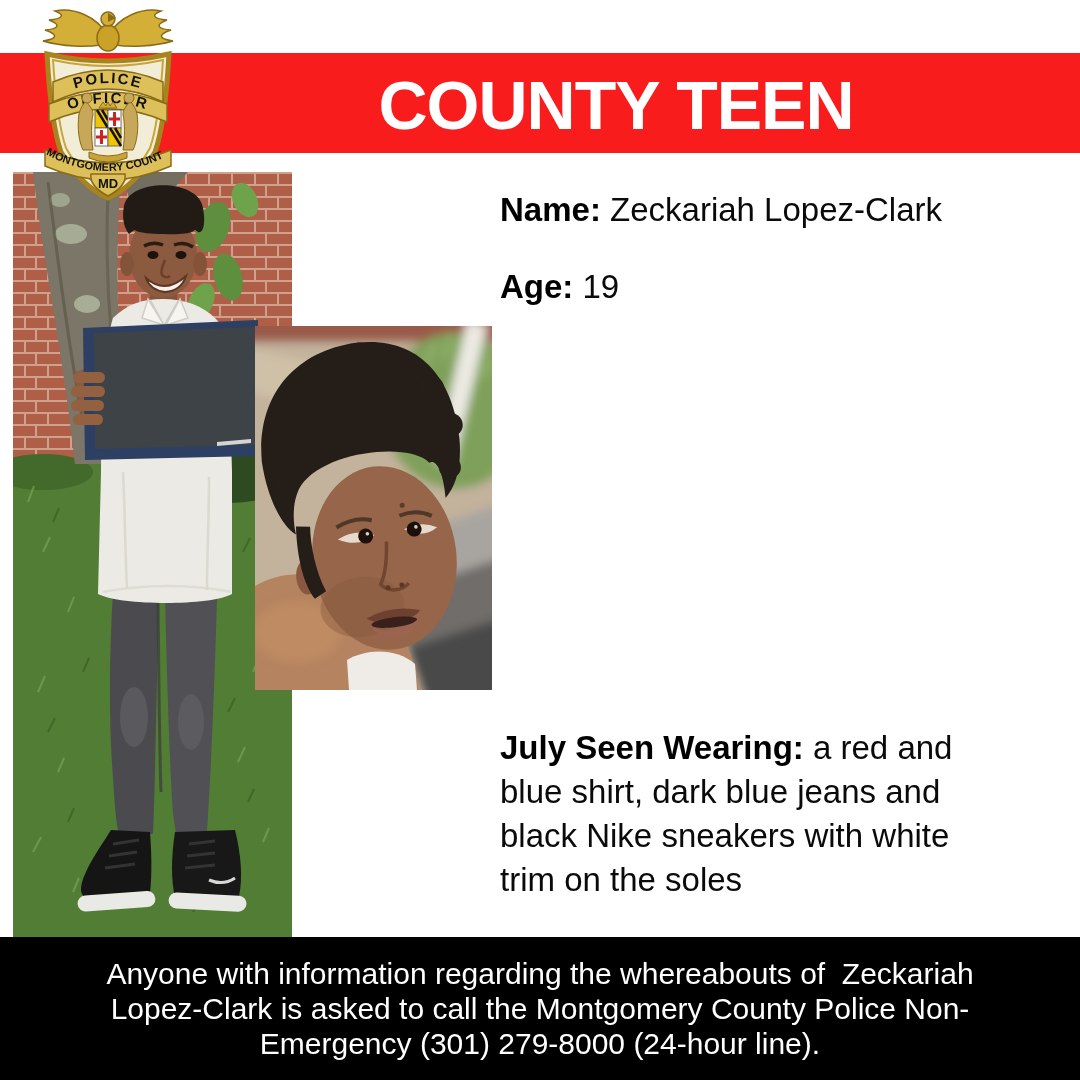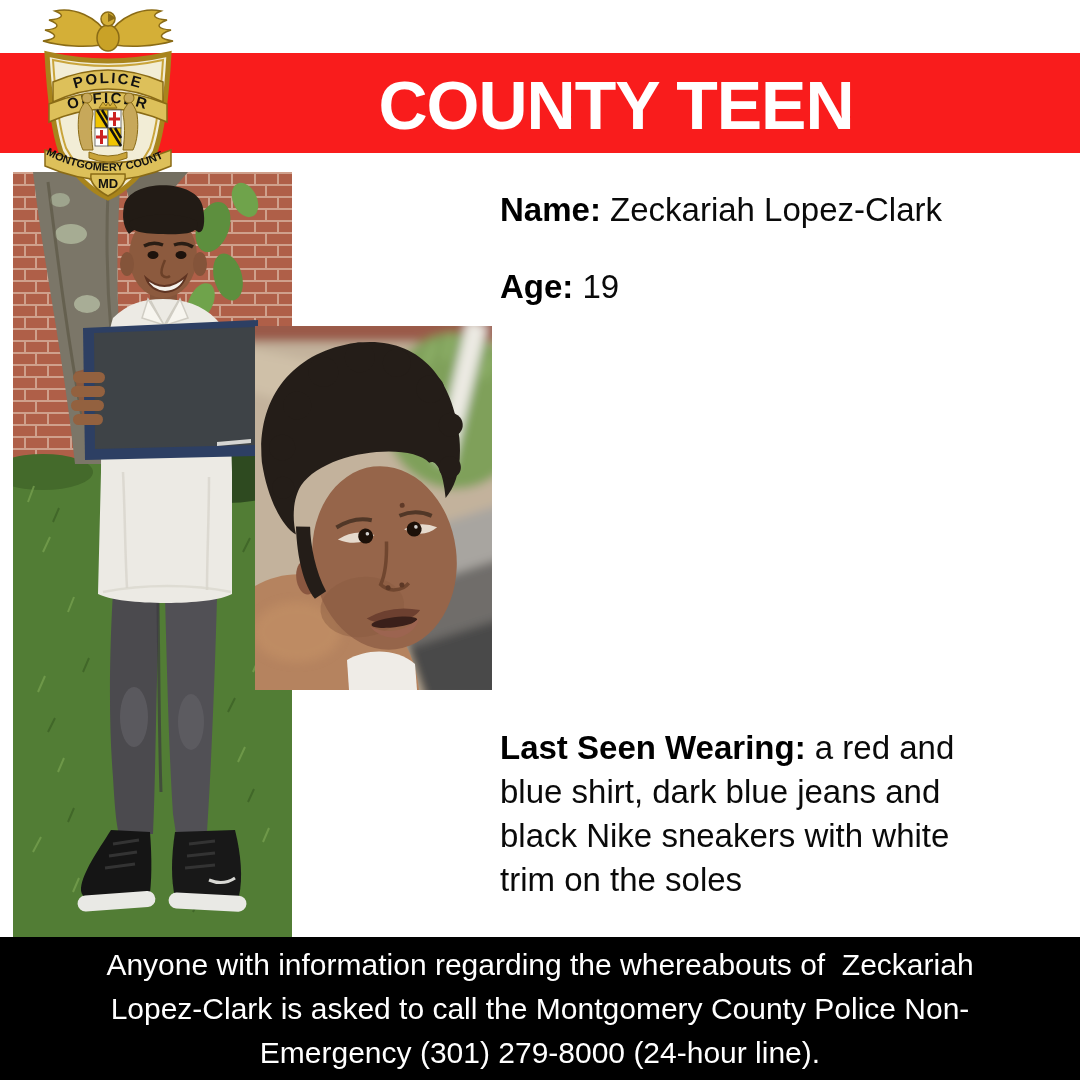--- a/index.html
+++ b/index.html
@@ -37,21 +37,21 @@
   .pos-age{top:265px;}
   .pos-description{top:340px;}
   .pos-lastseen{top:496px;}
   .pos-wearing{top:726px;}
   
   .footer{
     position:absolute;left:0;top:937px;width:1080px;height:143px;
     background:#000000;display:flex;align-items:center;justify-content:center;
   }
   .footer-text{
-    color:#ffffff;font-size:30px;line-height:44px;text-align:center;
+    color:#ffffff;font-size:30px;line-height:35px;text-align:center;
     white-space:pre;margin:0;
   }
 </style>
 </head>
 <body>
 
 <div class="poster">
 
   <div class="banner">
     <div class="banner-title">COUNTY TEEN</div>
@@ -286,21 +286,21 @@
       <text x="81" y="184" text-anchor="middle" font-family="Liberation Sans,sans-serif" font-size="13" font-weight="bold" fill="#111">MD</text>
     </svg>
   </div>
 
   <p class="detail-block pos-name"><span class="detail-label">Name:</span><span class="detail-value"> Zeckariah Lopez-Clark</span></p>
 
   <p class="detail-block pos-age"><span class="detail-label">Age:</span><span class="detail-value"> 19</span></p>
 
 
 
-  <p class="detail-block pos-wearing"><span class="detail-label">Last Seen Wearing:</span><span class="detail-value"> a red and
+  <p class="detail-block pos-wearing"><span class="detail-label">July Seen Wearing:</span><span class="detail-value"> a red and
 blue shirt, dark blue jeans and
 black Nike sneakers with white
 trim on the soles</span></p>
 
   <div class="footer">
     <p class="footer-text">Anyone with information regarding the whereabouts of&nbsp; Zeckariah
 Lopez-Clark is asked to call the Montgomery County Police Non-
 Emergency (301) 279-8000 (24-hour line).</p>
   </div>
 

